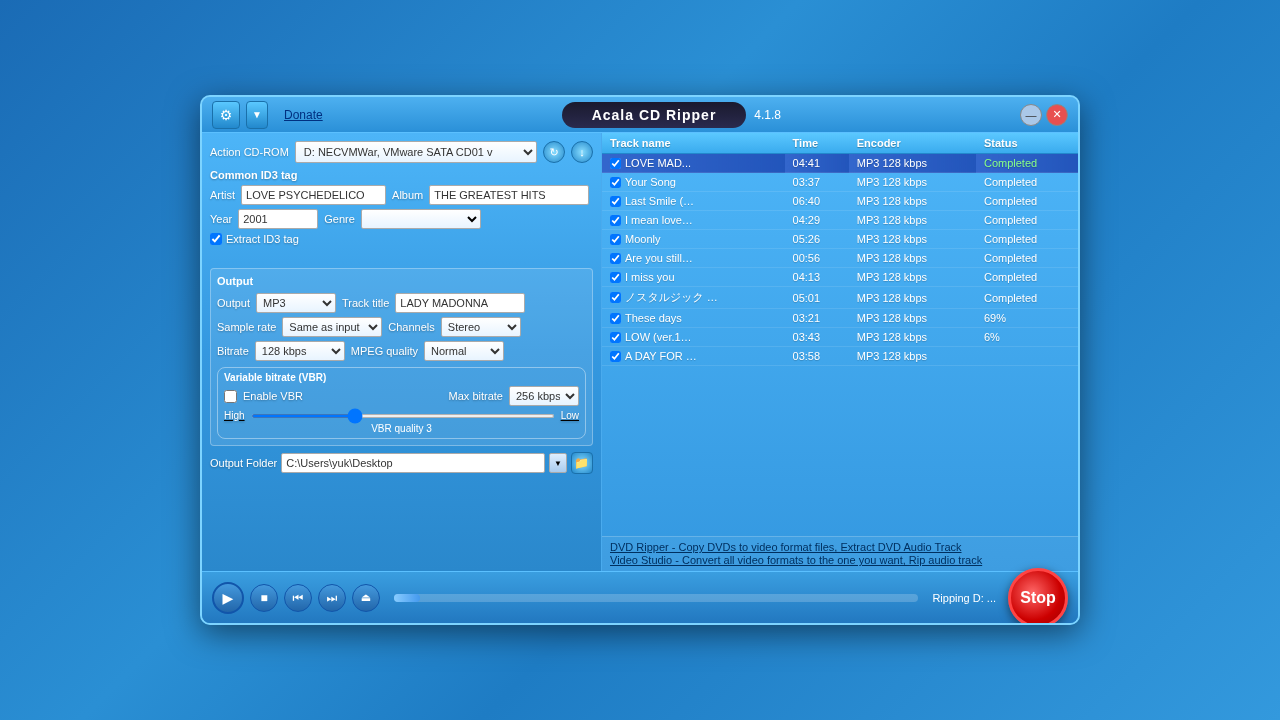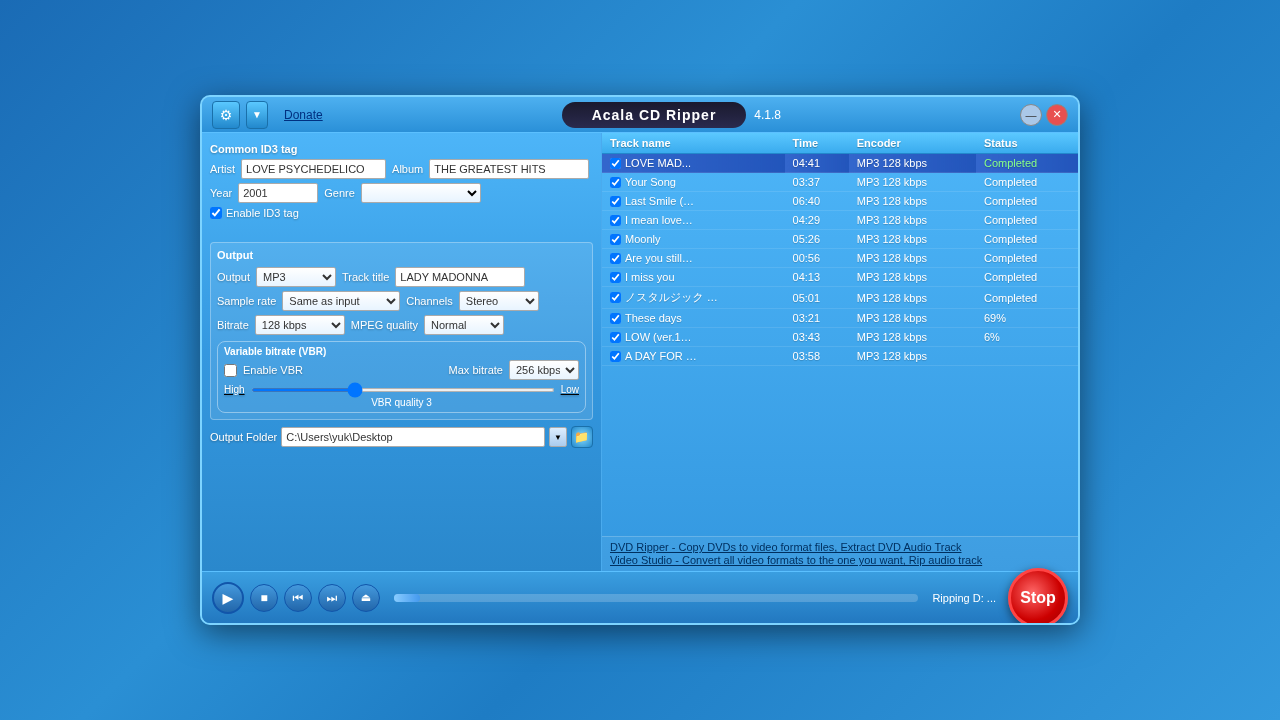--- a/index.html
+++ b/index.html
@@ -479,20 +479,28 @@
     <div class="title-bar-right">
       <div class="win-btn min-btn">—</div>
       <div class="win-btn close-btn">✕</div>
     </div>
   </div>
 
   <div class="content">
 
     <div class="left-panel">
 
+      <div class="action-row">
+        <span class="label">Action CD-ROM</span>
+        <select class="select-box">
+          <option>D: NECVMWar, VMware SATA CD01 v</option>
+        </select>
+        <div class="refresh-btn">↻</div>
+        <div class="download-btn">↓</div>
+      </div>
 
       <div class="section-label">Common ID3 tag</div>
 
       <div class="field-row">
         <span class="label">Artist</span>
         <input class="field-input artist-input" type="text" value="LOVE PSYCHEDELICO" style="">
         <span class="label">Album</span>
         <input class="field-input album-input" type="text" value="THE GREATEST HITS" style="">
       </div>
 
@@ -500,38 +508,38 @@
         <span class="label">Year</span>
         <input class="field-input year-input" type="text" value="2001" style="">
         <span class="label">Genre</span>
         <select class="genre-select">
           <option value=""></option>
         </select>
       </div>
 
       <div class="checkbox-row">
         <input type="checkbox" checked="" style="">
-        <span class="label">Enable ID3 tag</span>
+        <span class="label">Extract ID3 tag</span>
       </div>
 
       <div class="output-section">
         <div class="output-section-title">Output</div>
 
         <div class="output-row">
           <span class="label">Output</span>
           <select class="output-select" style="width:80px">
             <option>MP3</option>
           </select>
           <span class="label">Track title</span>
           <input class="track-title-input" type="text" value="LADY MADONNA" style="">
         </div>
 
         <div class="output-row">
           <span class="label">Sample rate</span>
-          <select class="output-select" style="width:118px">
+          <select class="output-select" style="width:100px">
             <option>Same as input</option>
           </select>
           <span class="label">Channels</span>
           <select class="output-select" style="width:80px">
             <option>Stereo</option>
           </select>
         </div>
 
         <div class="output-row">
           <span class="label">Bitrate</span>

